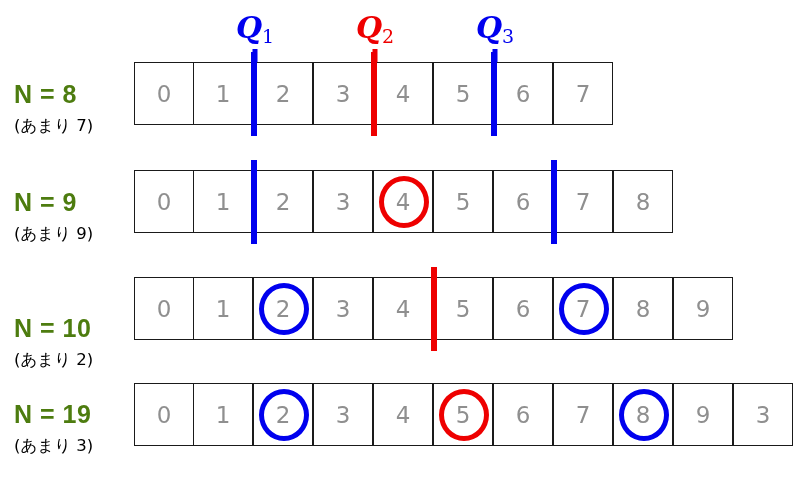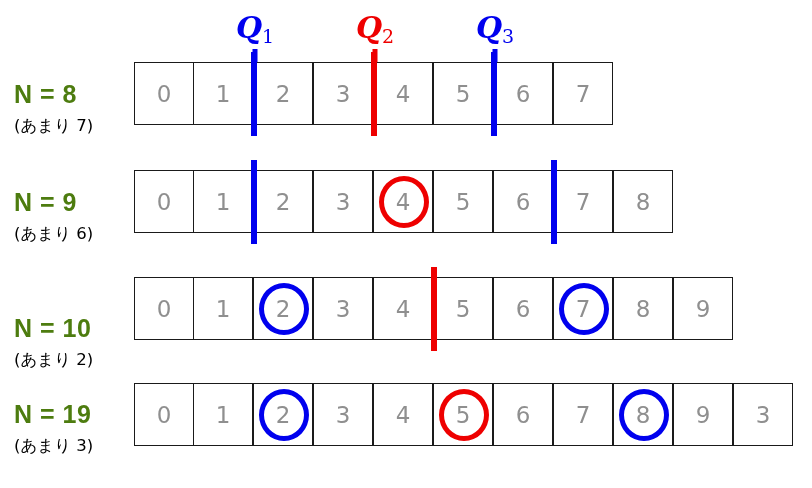--- a/index.html
+++ b/index.html
@@ -167,21 +167,21 @@
           <span class="cell-text">7</span>
         </div>
       </div>
       <div class="divider" style="background: rgb(0, 0, 238); left: 254px; top: -10px; height: 84px;"></div>
       <div class="divider" style="background: rgb(238, 0, 0); left: 374px; top: -10px; height: 84px;"></div>
       <div class="divider" style="background: rgb(0, 0, 238); left: 494px; top: -10px; height: 84px;"></div>
     </div>
     <div class="row" style="top: 170px; width: 812px; height: 63px;">
       <div class="row-label" style="top: 18px;">
         <span class="n-line">N = 9</span>
-        <span class="rem-line">(あまり 6)</span>
+        <span class="rem-line">(あまり 9)</span>
       </div>
       <div class="cells" style="width: 540px;">
         <div class="cell" style="left: 0px;">
           <span class="cell-text">0</span>
         </div>
         <div class="cell" style="left: 60px;">
           <span class="cell-text">1</span>
         </div>
         <div class="cell" style="left: 120px;">
           <span class="cell-text">2</span>

